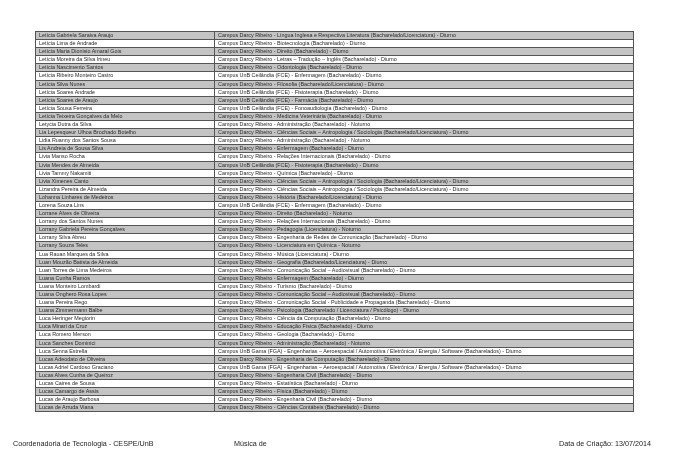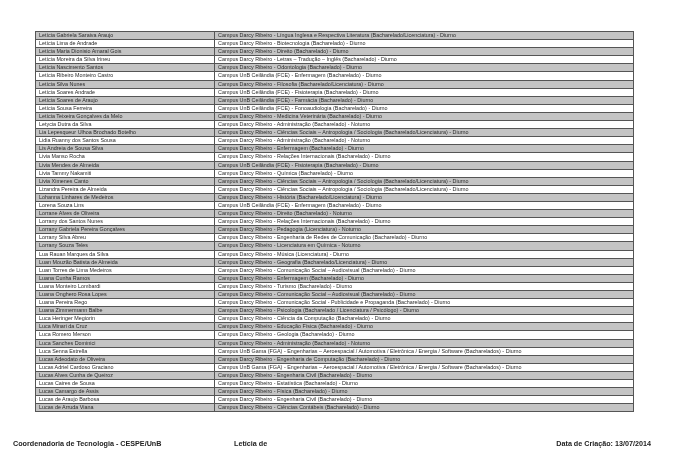--- a/index.html
+++ b/index.html
@@ -6,21 +6,21 @@
   body { width: 675px; height: 450px; position: relative; overflow: hidden;
          font-family: "Liberation Sans", sans-serif; color: #333; }
   .sheet { position: absolute; left: 35px; top: 31px; width: 599px;
            border-collapse: collapse; table-layout: fixed; }
   .sheet td { height: 7.1px; padding: 0 0 0 3px; border: 0.6px solid #555;
               font-size: 5.4px; line-height: 7.1px; white-space: nowrap; overflow: hidden;
               color: #2a2a2a; }
   .sheet tr.shade td { background: #c4c4c4; }
   .sheet tr.plain td { background: #ffffff; }
   .sheet td.name { width: 175px; }
-  .footer { position: absolute; top: 439px; font-size: 7.2px; color: #222; font-weight: bold; }
+  .footer { position: absolute; top: 439px; font-size: 7.2px; color: #222; }
   .f-left { left: 13px; }
   .f-mid { left: 234px; }
   .f-right { right: 24px; }
 </style>
 </head>
 <body>
 
 <table class="sheet">
   <tbody id="rows">
       <tr class="shade">
@@ -208,14 +208,14 @@
         <td class="course">Campus Darcy Ribeiro - Engenharia Civil (Bacharelado) - Diurno</td>
       </tr>
       <tr class="shade">
         <td class="name">Lucas de Arruda Viana</td>
         <td class="course">Campus Darcy Ribeiro - Ciências Contábeis (Bacharelado) - Diurno</td>
       </tr>
     </tbody>
 </table>
 
 <div class="footer f-left">Coordenadoria de Tecnologia - CESPE/UnB</div>
-<div class="footer f-mid">Letícia  de</div>
+<div class="footer f-mid">Música  de</div>
 <div class="footer f-right">Data de Criação: 13/07/2014</div>
 
 </body></html>

